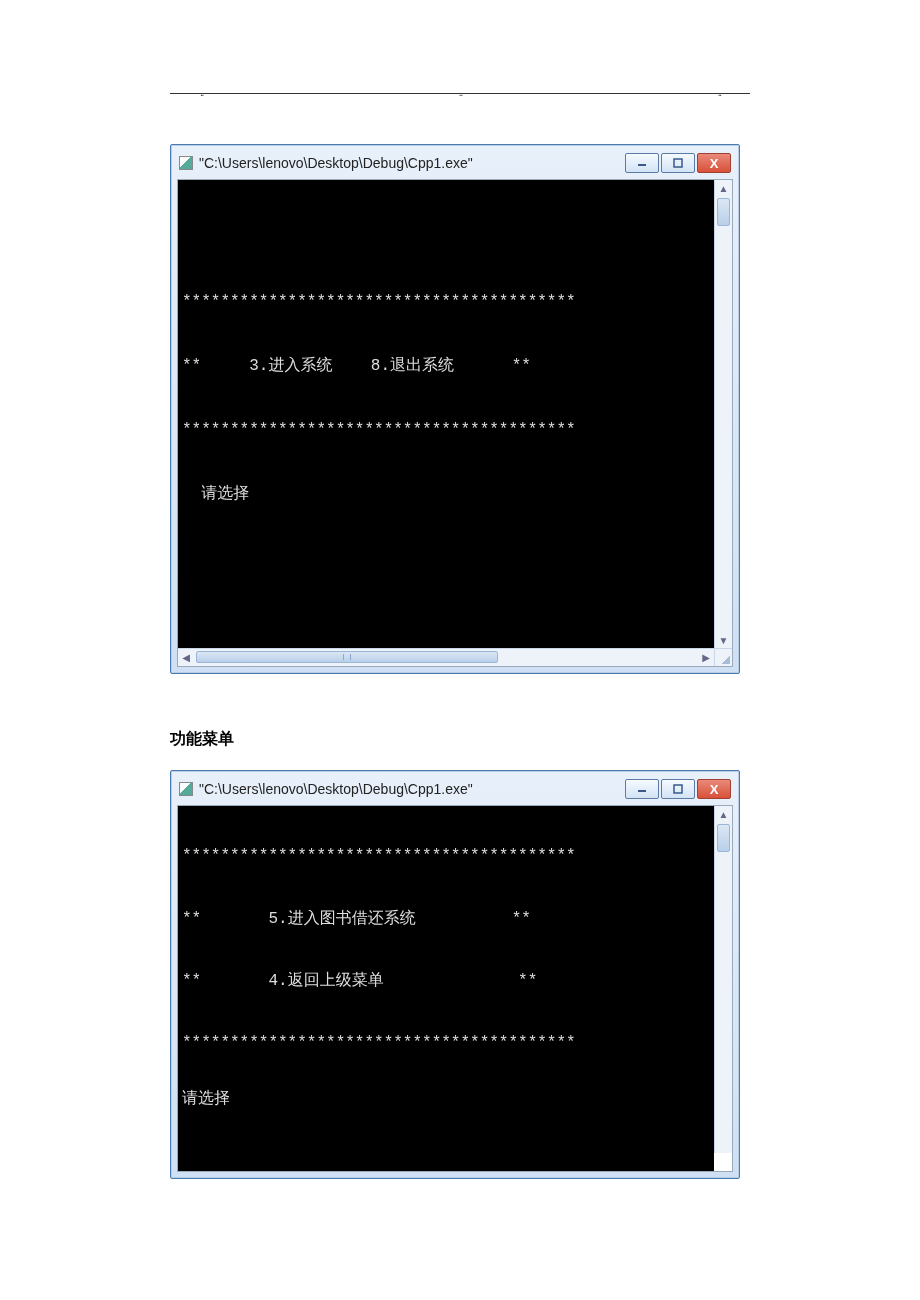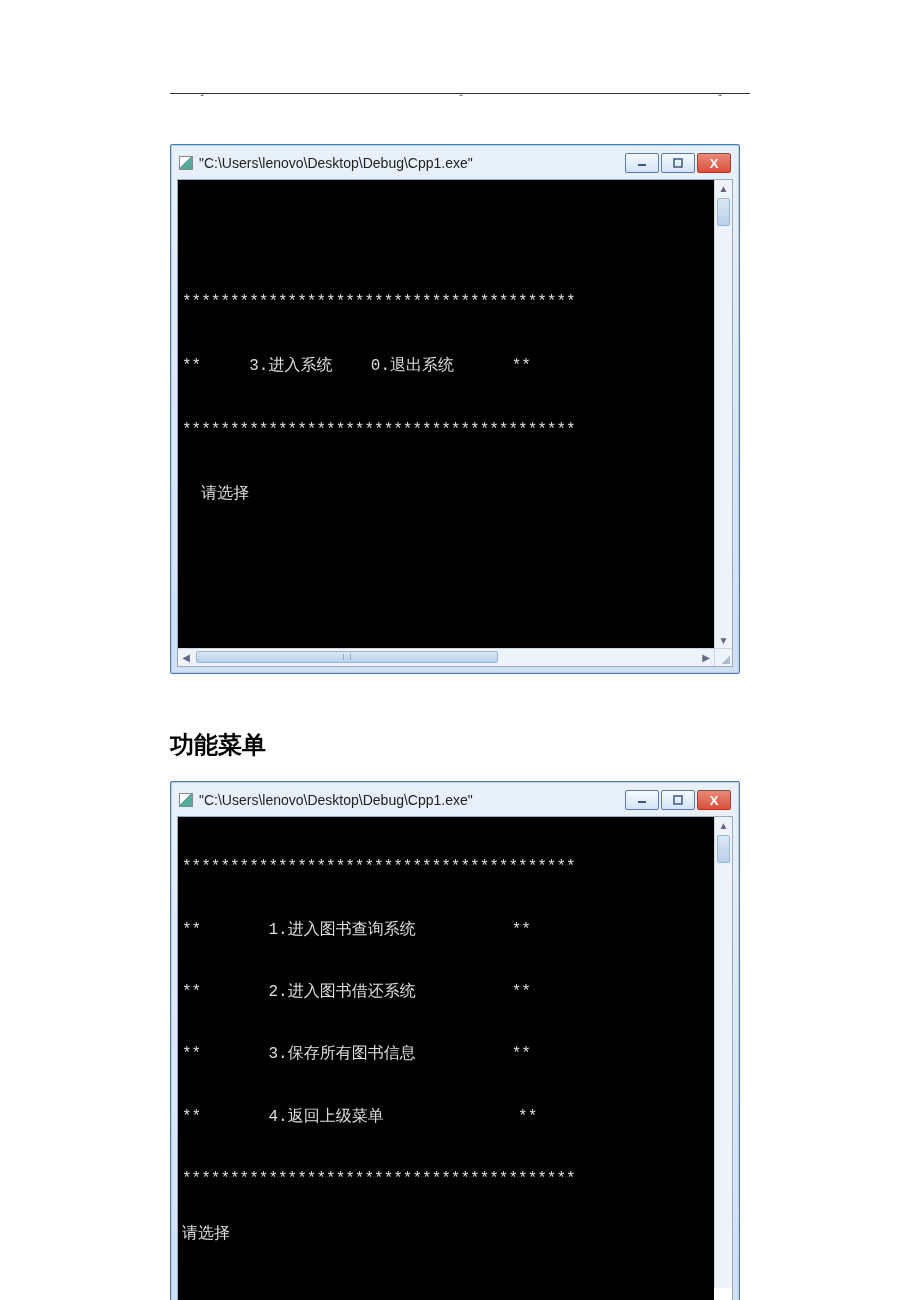--- a/index.html
+++ b/index.html
@@ -164,21 +164,21 @@
   .corner::after{
     content:"";
     position:absolute;
     right:2px;bottom:2px;
     width:8px;height:8px;
     background:
       linear-gradient(135deg, transparent 50%, #a8bdd6 50%);
   }
 
   .heading {
-    font-size: 24px;
+    font-size: 16px;
     font-weight: bold;
     margin: 40px 0 20px 0;
   }
 
   
   .window.w2 .console { line-height:1.95; padding:4px 0 0 0; }
   .window.w2 .console .prompt { line-height:1.1; }
 </style>
 </head>
 <body>
@@ -208,21 +208,21 @@
         </div>
         <div class="win-btn close">
           <span>X</span>
         </div>
       </div>
     </div>
     <div class="console-wrap">
       <div class="console" style="min-height:260px;">
 <div class="line"> </div>
 <div class="line">*****************************************</div>
-<div class="line"><span>**</span>     <span>3.进入系统</span>    <span>0.退出系统</span>      <span>**</span></div>
+<div class="line"><span>**</span>     <span>3.进入系统</span>    <span>8.退出系统</span>      <span>**</span></div>
 <div class="line">*****************************************</div>
 <div class="line">  <span>请选择</span></div>
 <div class="line"> </div>
       </div>
       <div class="vscroll">
         <div class="arrow">▲</div>
         <div class="thumb"></div>
         <div style="position:absolute;bottom:0;left:0;right:0;" class="arrow">▼</div>
       </div>
       <div class="hscroll">
@@ -254,23 +254,21 @@
             </svg>
         </div>
         <div class="win-btn close">
           <span>X</span>
         </div>
       </div>
     </div>
     <div class="console-wrap">
       <div class="console" style="min-height:270px;">
 <div class="line">*****************************************</div>
-<div class="line"><span>**</span>       <span>1.进入图书查询系统</span>          <span>**</span></div>
-<div class="line"><span>**</span>       <span>2.进入图书借还系统</span>          <span>**</span></div>
-<div class="line"><span>**</span>       <span>3.保存所有图书信息</span>          <span>**</span></div>
+<div class="line"><span>**</span>       <span>5.进入图书借还系统</span>          <span>**</span></div>
 <div class="line"><span>**</span>       <span>4.返回上级菜单</span>              <span>**</span></div>
 <div class="line">*****************************************</div>
 <div class="line prompt">请选择</div>
       </div>
       <div class="vscroll">
         <div class="arrow">▲</div>
         <div class="thumb"></div>
 
       </div>
 

